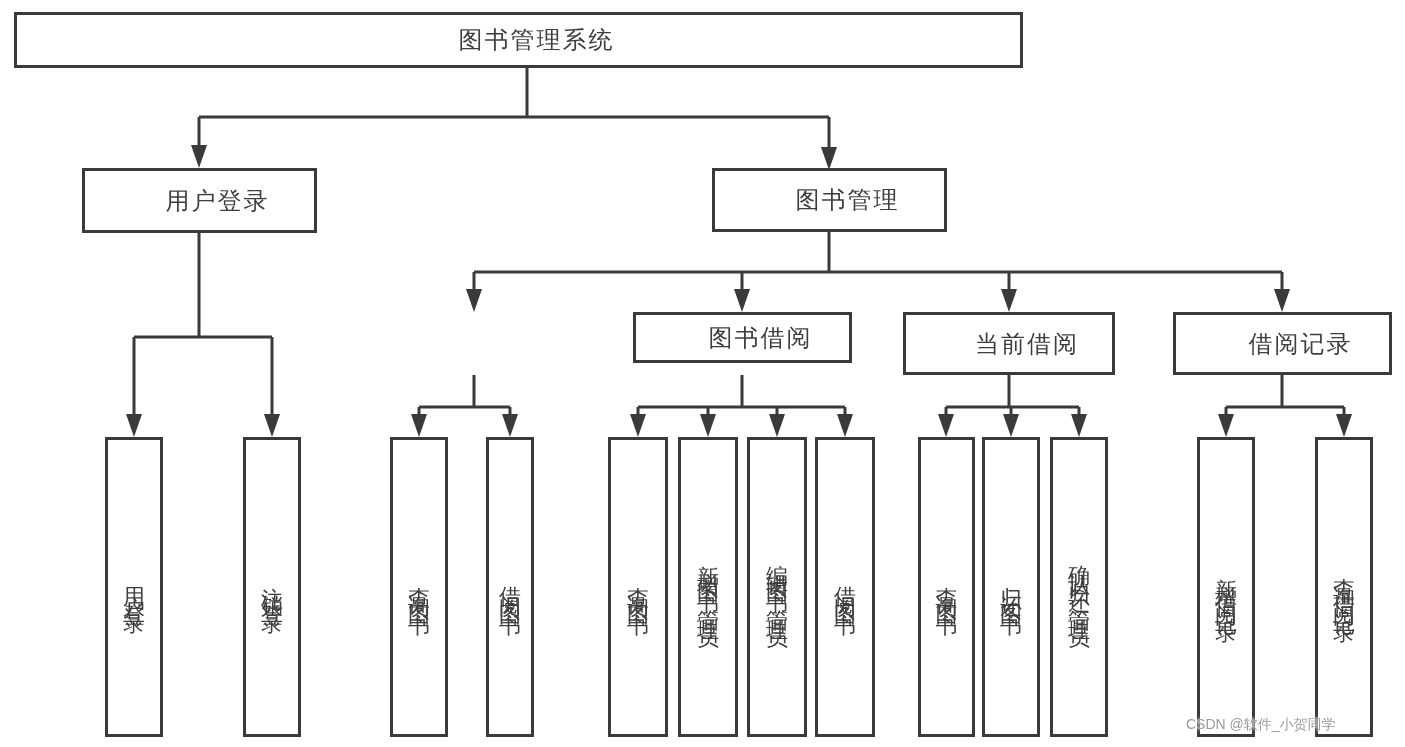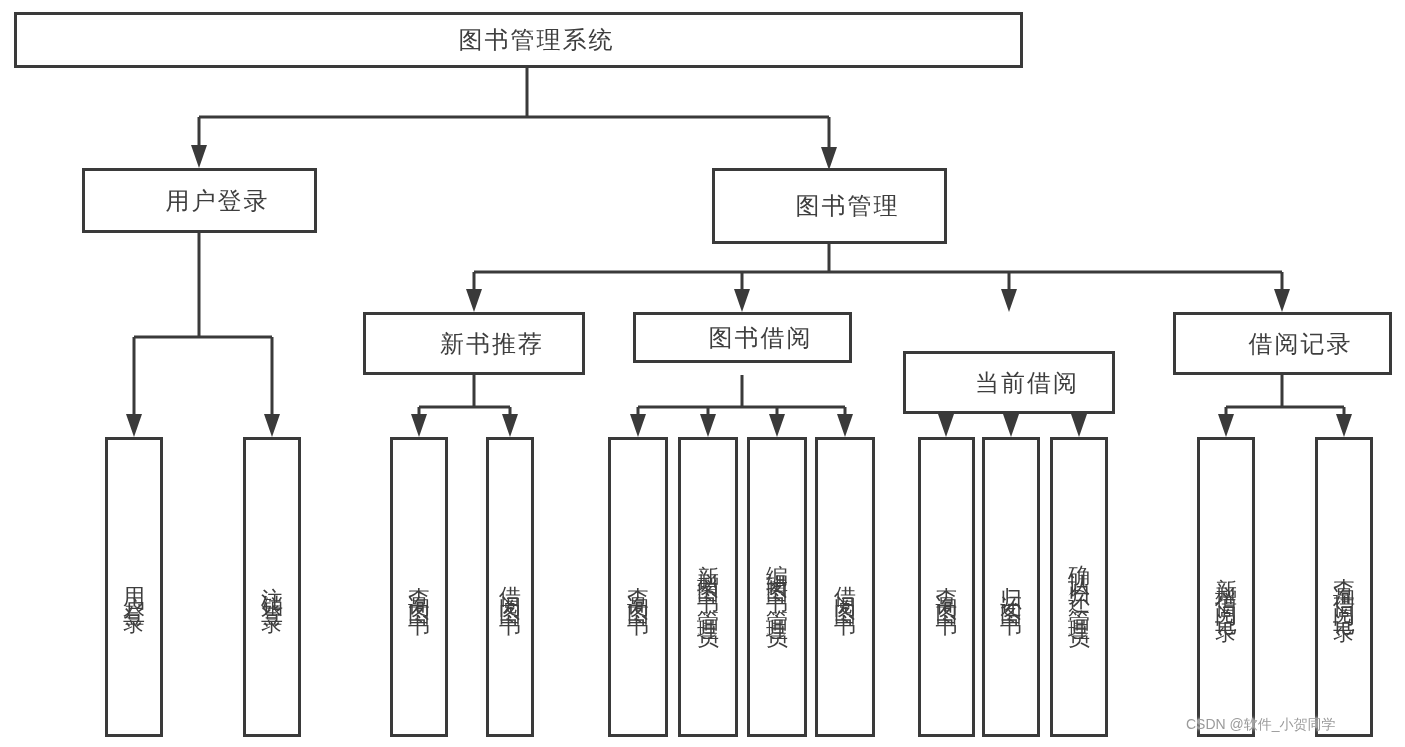--- a/index.html
+++ b/index.html
@@ -36,24 +36,24 @@
     display:flex;align-items:center;justify-content:center;
     writing-mode:vertical-rl;
     text-orientation:mixed;
     font-size:22px;letter-spacing:9px;line-height:1;
     color:var(--text);
     z-index:2;
   }
   
   .n-root       {left:14px;  top:12px;  width:1009px;height:56px;}
   .n-user-login {left:82px;  top:168px; width:235px; height:65px;}
-  .n-book-mgmt  {left:712px; top:168px; width:235px; height:76px;font-family:Liberation Serif, serif;}
+  .n-book-mgmt  {left:712px; top:168px; width:235px; height:64px;font-family:Liberation Serif, serif;}
   .n-new-rec    {left:363px; top:312px; width:222px; height:63px;}
   .n-book-borrow{left:633px; top:312px; width:219px; height:51px;}
-  .n-cur-borrow {left:903px; top:312px; width:212px; height:63px;margin-top:39px;}
+  .n-cur-borrow {left:903px; top:312px; width:212px; height:63px;}
   .n-borrow-rec {left:1173px;top:312px; width:219px; height:63px;}
   
   .l1 {left:105px; width:58px;}
   .l2 {left:243px; width:58px;}
   .l3 {left:390px; width:58px;}
   .l4 {left:486px; width:48px;}
   .l5 {left:608px; width:60px;}
   .l6 {left:678px; width:60px;}
   .l7 {left:747px; width:60px;}
   .l8 {left:815px; width:60px;}
@@ -115,21 +115,20 @@
       <polygon points="1218,414 1234,414 1226,437"></polygon>
       <polygon points="1336,414 1352,414 1344,437"></polygon>
     </g>
   </svg>
 
   <div class="hnode n-root">图书管理系统</div>
 
   <div class="hnode n-user-login">用户登录</div>
   <div class="hnode n-book-mgmt">图书管理</div>
 
-  <div class="hnode n-new-rec">新书推荐</div>
   <div class="hnode n-book-borrow">图书借阅</div>
   <div class="hnode n-cur-borrow">当前借阅</div>
   <div class="hnode n-borrow-rec">借阅记录</div>
 
   <div class="vnode l1">用户登录</div>
   <div class="vnode l2">注销登录</div>
 
   <div class="vnode l3">查询图书</div>
   <div class="vnode l4">借阅图书</div>
 

